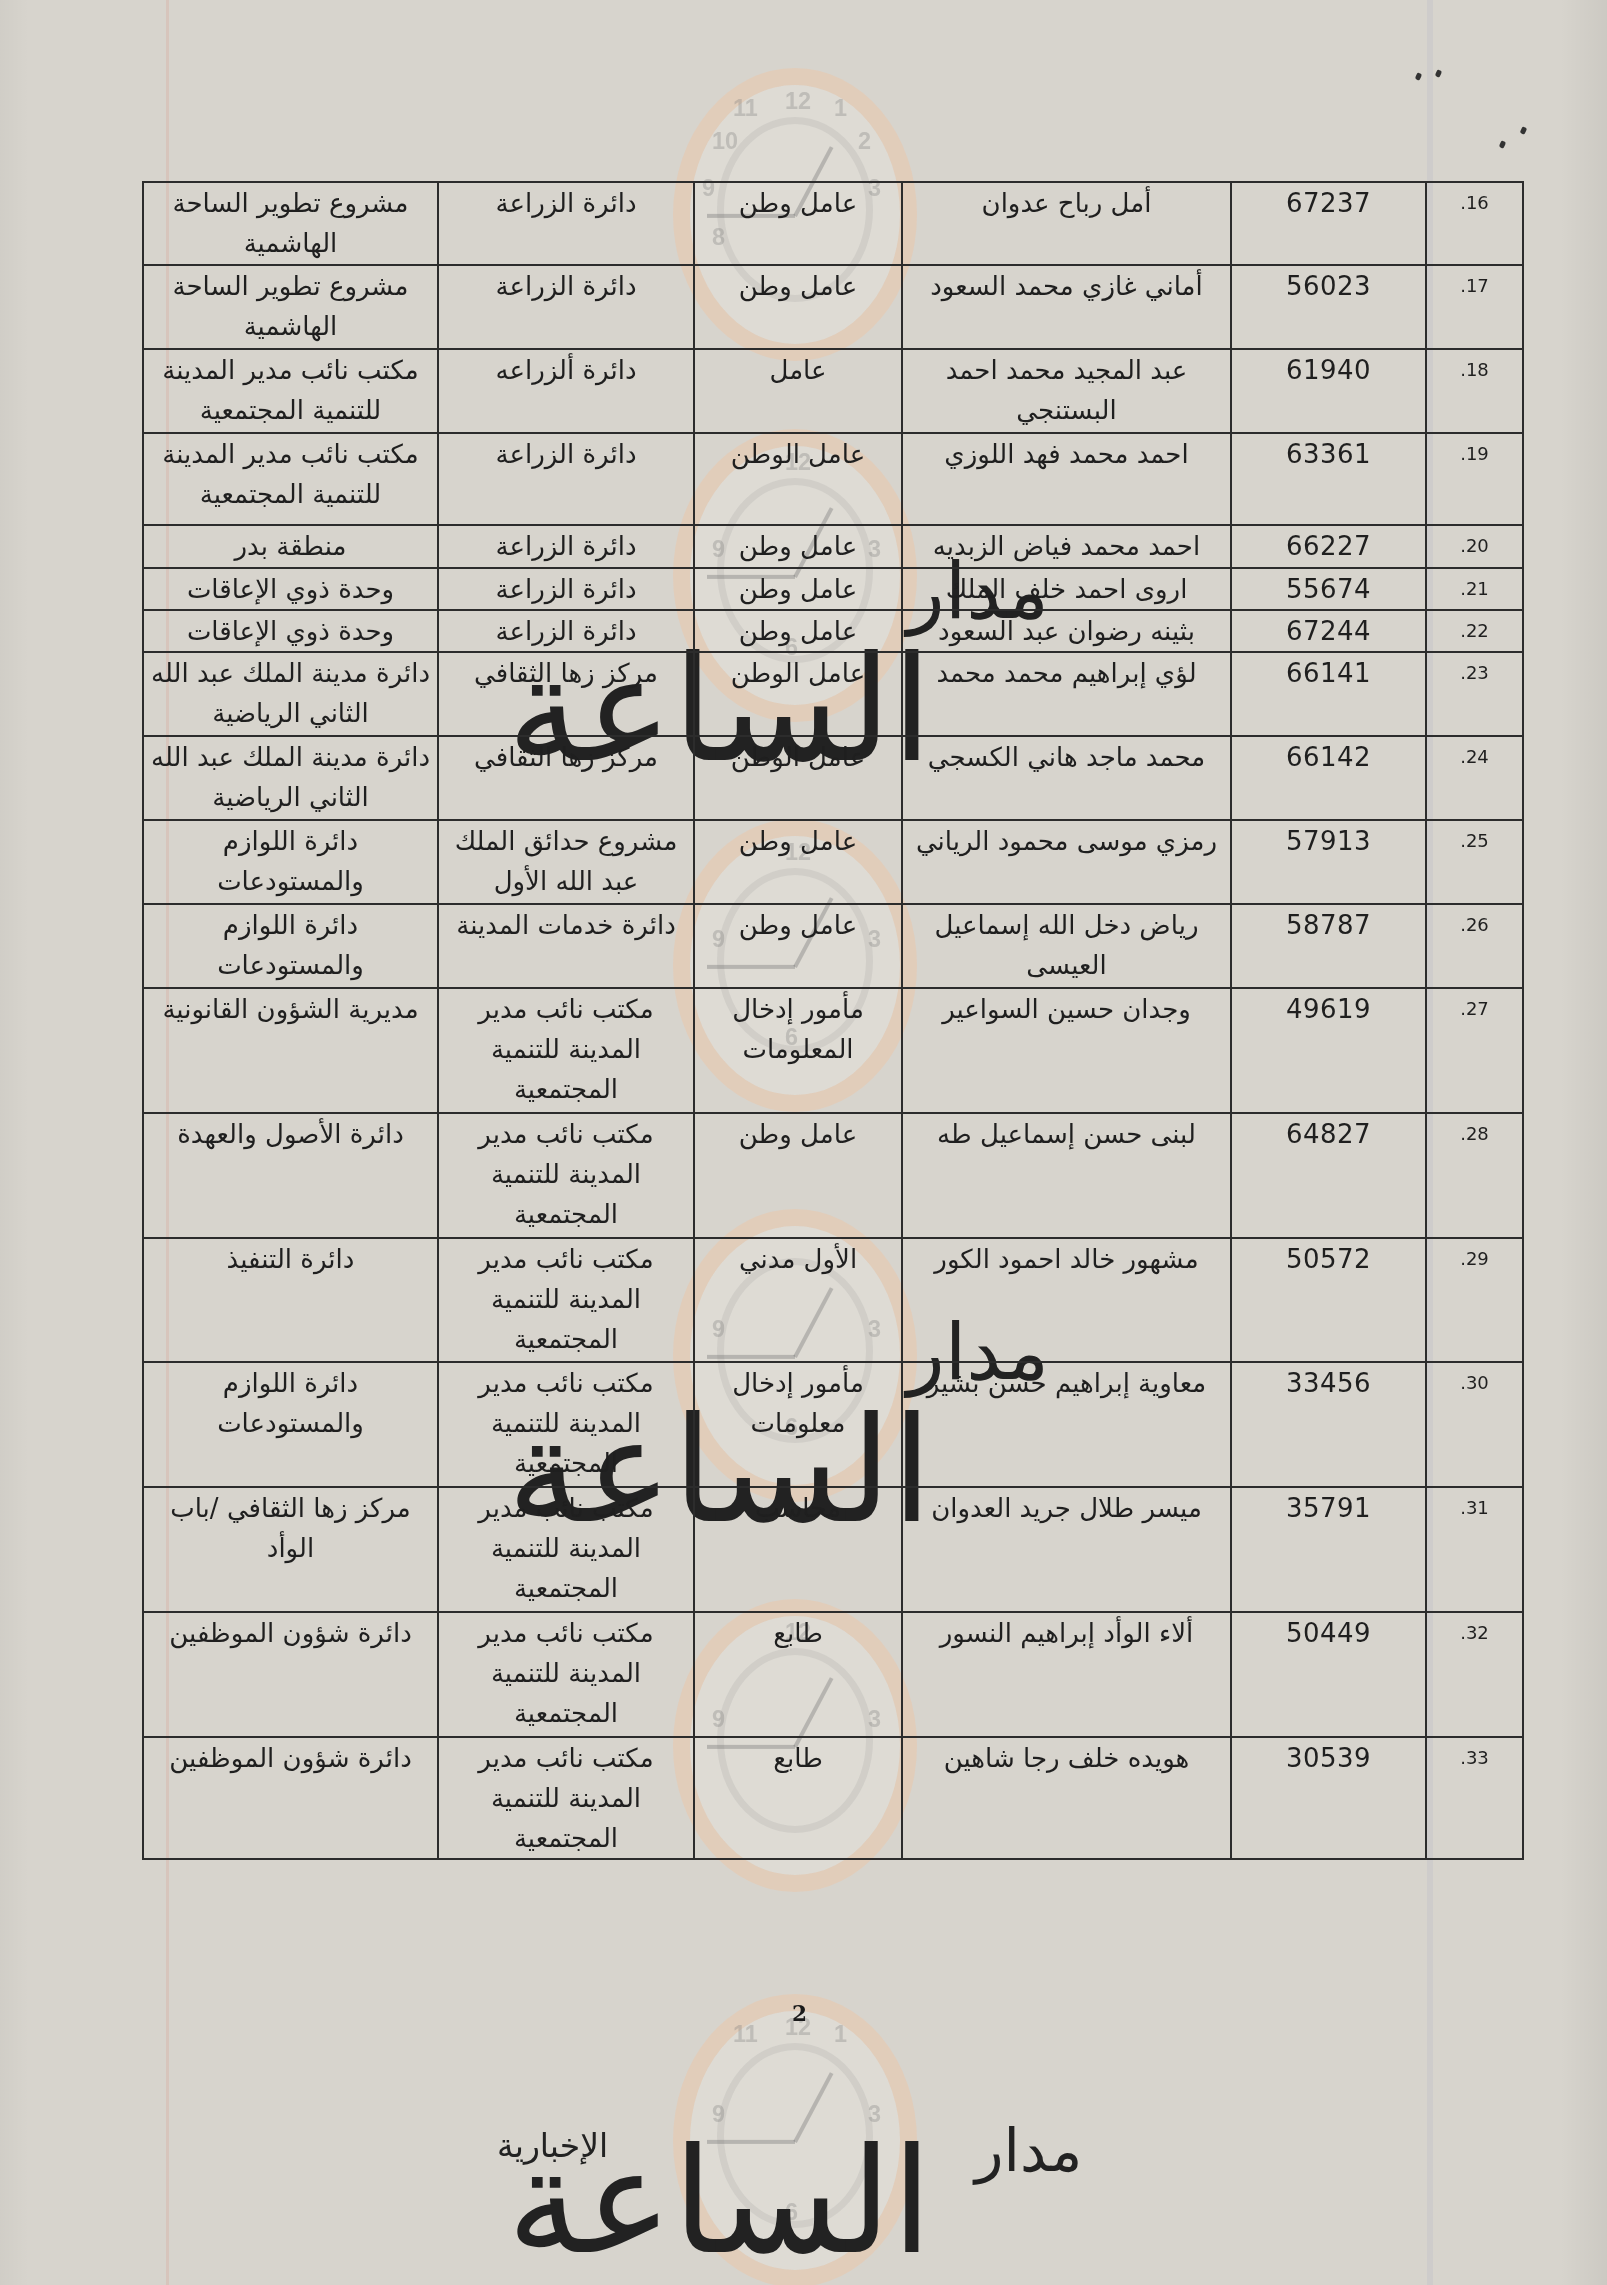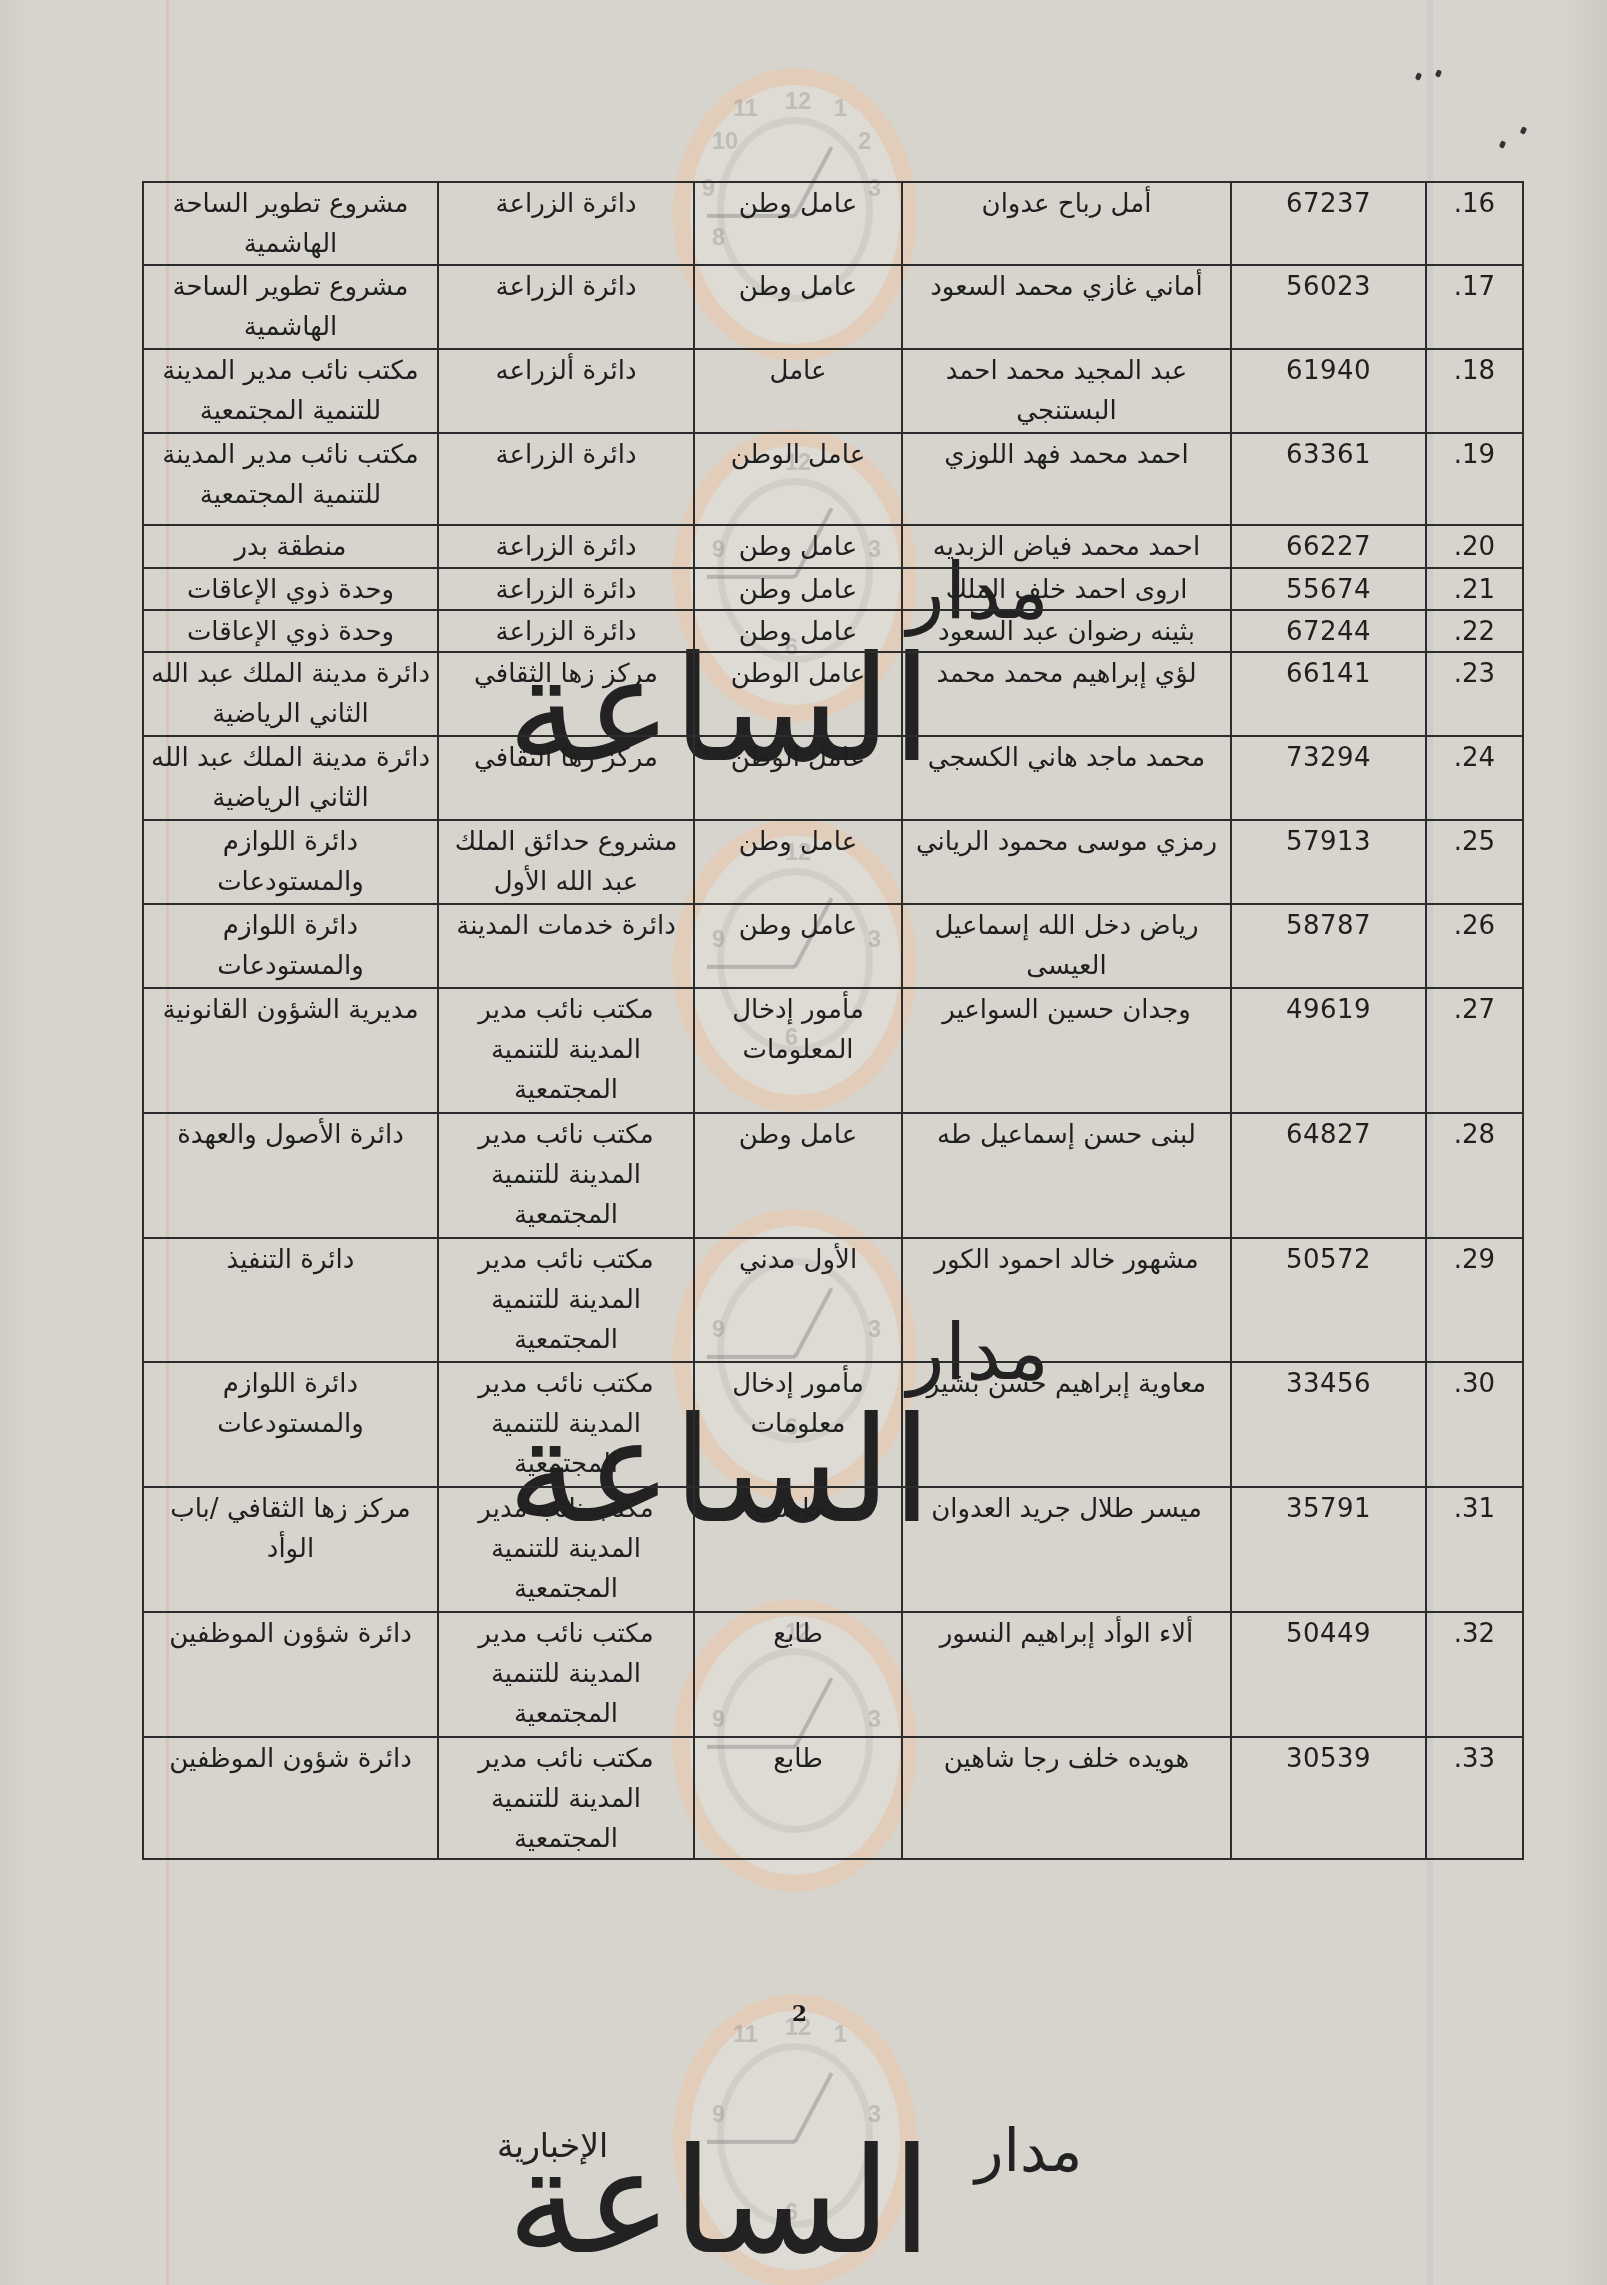--- a/index.html
+++ b/index.html
@@ -119,21 +119,21 @@
     }
     .doc-table td.num-col {
       font-family: "DejaVu Sans", sans-serif;
       font-size: 26px;
       direction: ltr;
       padding-top: 0;
       letter-spacing: 0.5px;
     }
     .doc-table td.idx-col {
       direction: ltr;
-      font-size: 26px;
+      font-size: 18px;
     }
     .col-idx { width: 97px; }
     .col-num { width: 195px; }
     .col-name { width: 329px; }
     .col-title { width: 208px; }
     .col-dept { width: 256px; }
     .col-section { width: 295px; }
 
     .page-number {
       position: absolute;
@@ -301,21 +301,21 @@
         <tr style="height: 84px;">
           <td class="idx-col">.23</td>
           <td class="num-col">66141</td>
           <td>لؤي إبراهيم محمد محمد</td>
           <td>عامل الوطن</td>
           <td>مركز زها الثقافي</td>
           <td>دائرة مدينة الملك عبد الله الثاني الرياضية</td>
         </tr>
         <tr style="height: 84px;">
           <td class="idx-col">.24</td>
-          <td class="num-col">73294</td>
+          <td class="num-col">66142</td>
           <td>محمد ماجد هاني الكسجي</td>
           <td>عامل الوطن</td>
           <td>مركز زها الثقافي</td>
           <td>دائرة مدينة الملك عبد الله الثاني الرياضية</td>
         </tr>
         <tr style="height: 84px;">
           <td class="idx-col">.25</td>
           <td class="num-col">57913</td>
           <td>رمزي موسى محمود الرياني</td>
           <td>عامل وطن</td>

